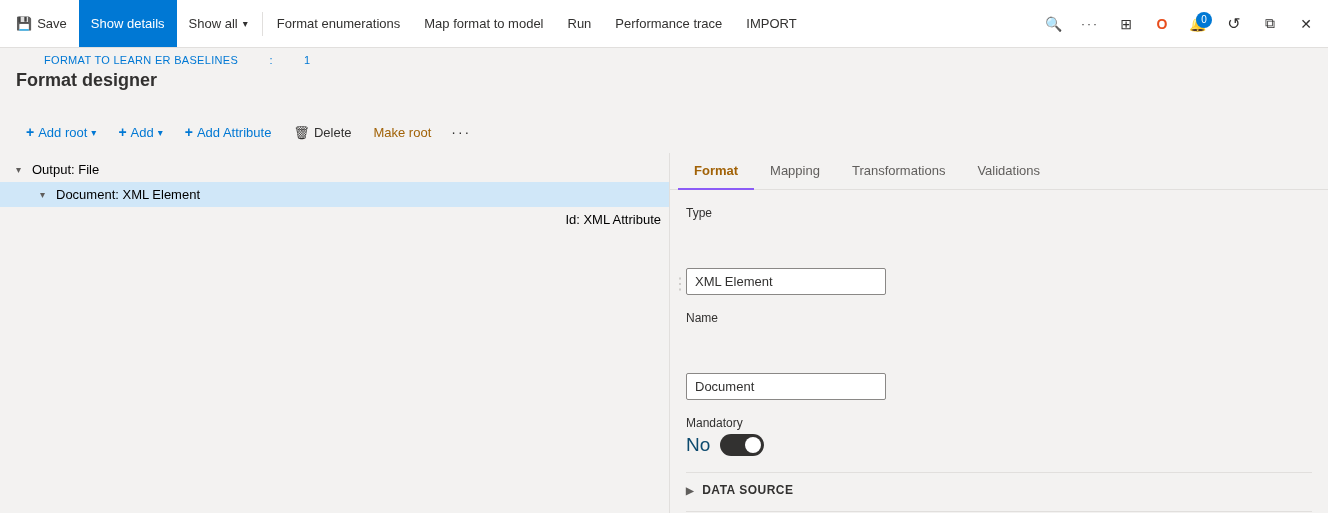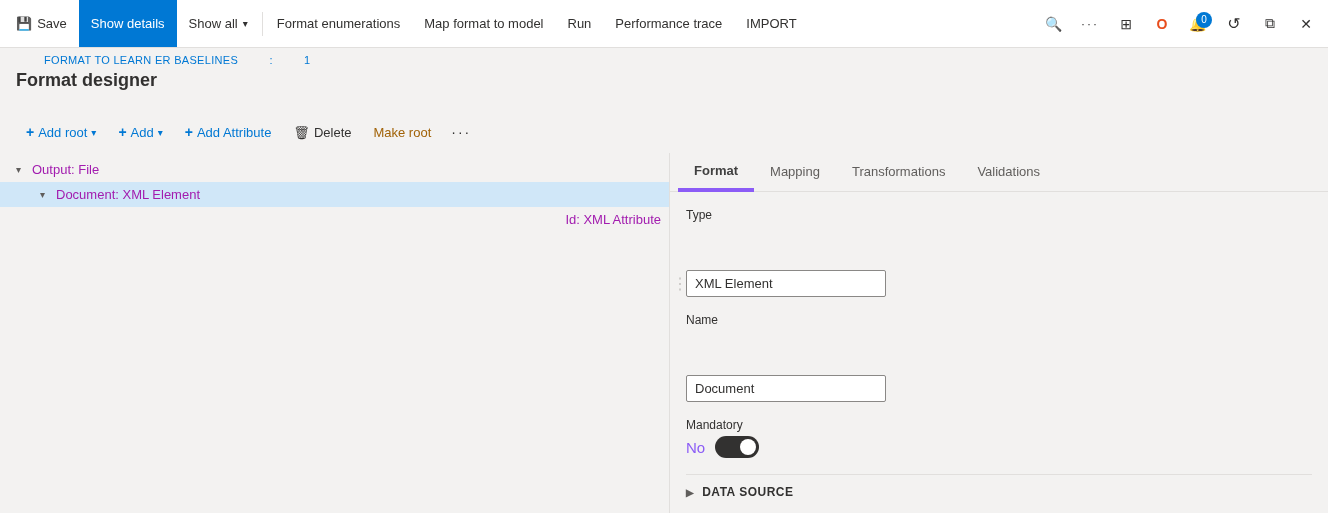--- a/index.html
+++ b/index.html
@@ -135,21 +135,21 @@
       display: flex;
       align-items: center;
       padding: 5px 8px;
       cursor: pointer;
       gap: 4px;
     }
     .tree-item.selected { background: #d0e7f8; }
     .tree-indent-1 { padding-left: 16px; }
     .tree-indent-2 { padding-left: 40px; }
     .tree-chevron { font-size: 10px; color: #605e5c; width: 12px; }
-    .tree-label { font-size: 13px; color: #a21caf; }
+    .tree-label { font-size: 13px; color: #000000; }
 
     
     .right-panel {
       flex: 1;
       background: #f3f2f1;
       padding: 0;
     }
     .right-tabs {
       display: flex;
       border-bottom: 1px solid #e1dfdd;
@@ -160,22 +160,22 @@
       padding: 10px 16px;
       border: none;
       background: transparent;
       cursor: pointer;
       font-size: 13px;
       color: #605e5c;
       border-bottom: 2px solid transparent;
       margin-bottom: -1px;
     }
     .right-tab.active {
-      color: #404040;
-      border-bottom: 4px solid #8b5cf6;
+      color: #a16207;
+      border-bottom: 2px solid #8b5cf6;
       font-weight: 600;
     }
     .right-content {
       padding: 16px;
     }
     .field-group { margin-bottom: 16px; }
     .field-label { font-size: 12px; color: #323130; margin-bottom: 4px; }
     .field-input {
       width: 200px;
       padding: 5px 8px;
@@ -185,21 +185,21 @@
       color: #323130;
       border-radius: 2px;
       margin-top: 44px;
     }
     .mandatory-row {
       display: flex;
       align-items: center;
       gap: 10px;
       margin-bottom: 16px;
     }
-    .toggle-no { font-size: 15px; color: #8b5cf6; }
+    .toggle-no { font-size: 19px; color: #0c4a6e; }
     
     .toggle-switch {
       position: relative;
       width: 44px;
       height: 22px;
     }
     .toggle-track {
       display: block;
       width: 44px;
       height: 22px;

